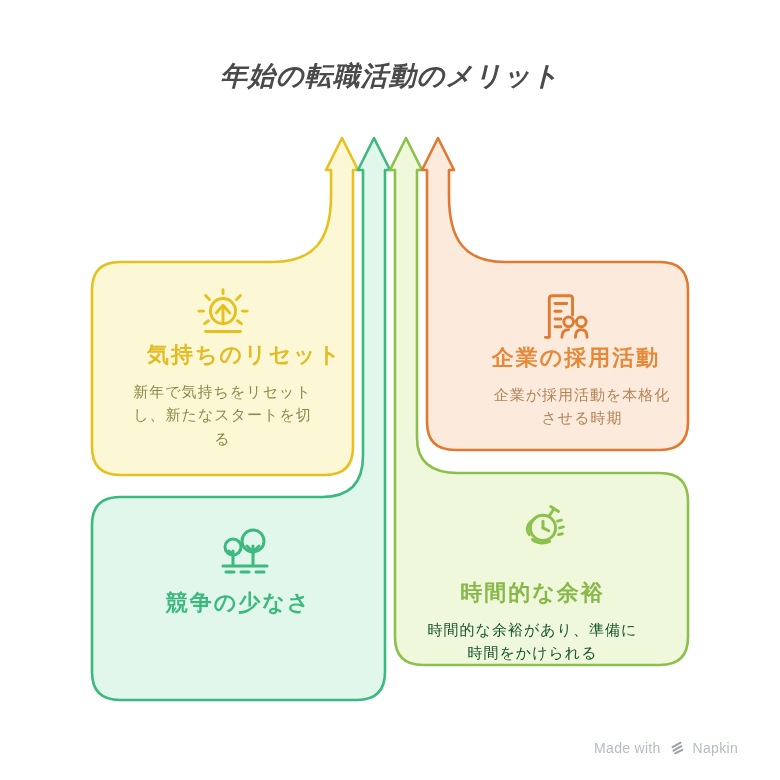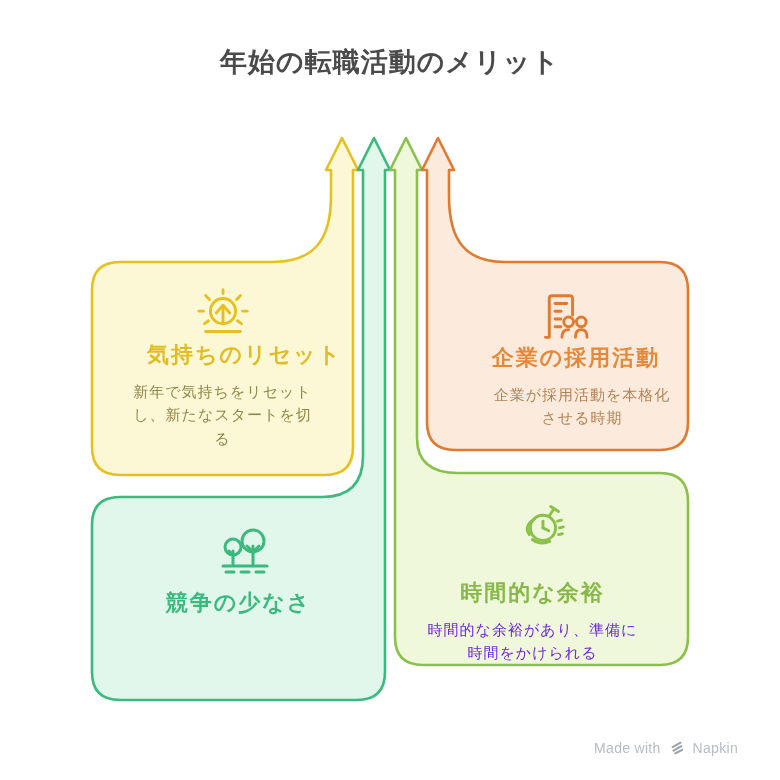--- a/index.html
+++ b/index.html
@@ -1,22 +1,22 @@
 <!DOCTYPE html>
 <html><head>
 <meta charset="utf-8">
 <style>
   html,body{margin:0;padding:0;background:#fff;}
   .canvas{
     position:relative;width:780px;height:780px;background:#ffffff;overflow:hidden;
     font-family:"Liberation Sans","DejaVu Sans",sans-serif;
   }
   .main-title{
-    position:absolute;left:0;top:44px;width:780px;text-align:center;
-    font-size:27px;font-weight:bold;color:#4a4a4a;letter-spacing:1px;
+    position:absolute;left:0;top:58px;width:780px;text-align:center;
+    font-size:27px;font-weight:bold;color:#4a4a4a;letter-spacing:1px;font-style:italic;
   }
   svg{position:absolute;left:0;top:0;}
   .shapes{width:780px;height:780px;}
   .funnel{stroke-width:2.6;stroke-linejoin:round;}
   .funnel.yellow{fill:#fcf8d5;stroke:#e6c01f;}
   .funnel.teal{fill:#e1f7eb;stroke:#3bb97e;}
   .funnel.green{fill:#f0f8db;stroke:#8bc04a;}
   .funnel.orange{fill:#fcebdc;stroke:#e07a30;}
   .icon{position:absolute;}
   .icon path,.icon circle,.icon line{fill:none;stroke-width:3;stroke-linecap:round;stroke-linejoin:round;}
@@ -27,21 +27,21 @@
   .card-text{position:absolute;text-align:center;}
   .card-heading{font-size:22px;font-weight:bold;letter-spacing:2px;margin:0 0 10px 0;}
   .card-body{font-size:15px;line-height:1.55;letter-spacing:1px;white-space:pre-line;margin:4px;}
   .card-text.yellow .card-heading{color:#e2bc25;padding-left:44px;}
   .card-text.yellow .card-body{color:#8f874a;}
   .card-text.orange .card-heading{color:#e58838;}
   .card-text.orange .card-body{color:#b28255;padding-left:12px;}
   .card-text.teal .card-heading{color:#3bb97e;}
   .card-text.teal .card-body{color:#5aa47c;}
   .card-text.green .card-heading{color:#88b84a;}
-  .card-text.green .card-body{color:#6d28d9;}
+  .card-text.green .card-body{color:#14532d;}
   .watermark{
     position:absolute;right:42px;bottom:24px;display:flex;align-items:center;gap:8px;
     font-size:14px;color:#b7bbc2;letter-spacing:.3px;
   }
   .watermark svg{position:static;}
   .napkin-logo line{stroke:#9aa0a8;stroke-width:2.2;stroke-linecap:round;}
 </style>
 </head>
 <body>
 

